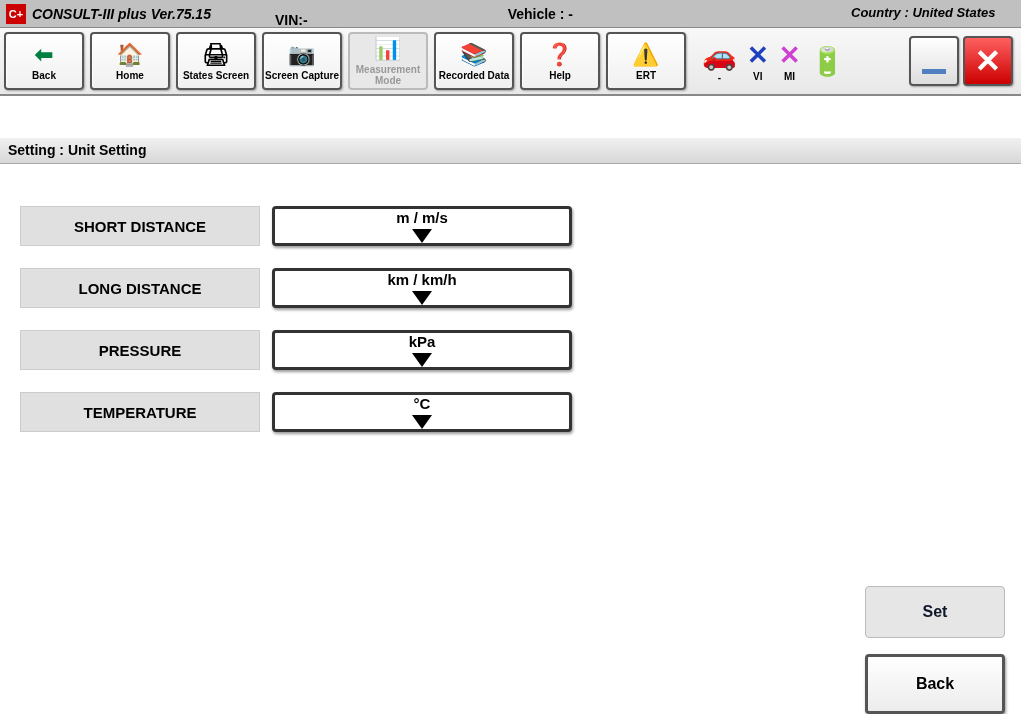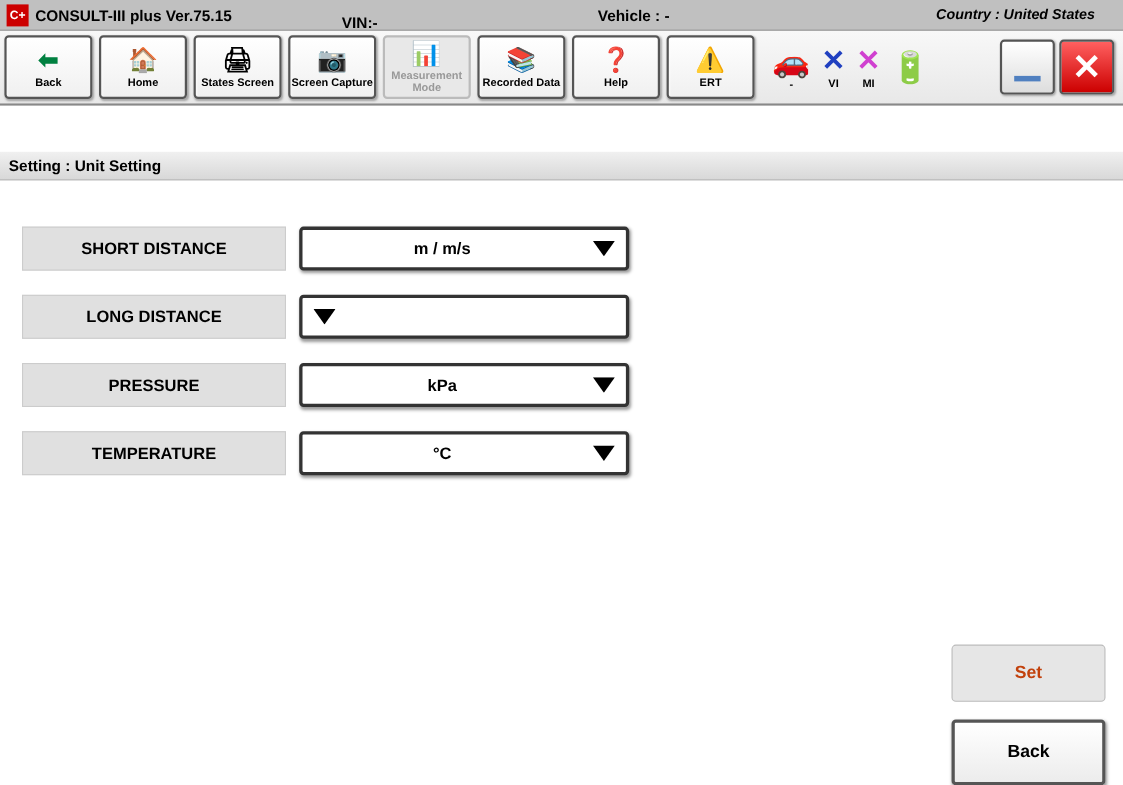--- a/index.html
+++ b/index.html
@@ -21,21 +21,21 @@
       height: 20px;
       background: #cc0000;
       color: #fff;
       font-size: 11px;
       display: flex;
       align-items: center;
       justify-content: center;
       margin: 0 6px;
       font-weight: bold;
     }
-    .app-title { margin-right: 100px; }
+    .app-title { margin-right: 64px; font-style: italic; }
     .vin-label { margin-right: 200px; margin-top: 12px; }
     .vehicle-label { flex: 1; }
     .country-label { width: 170px; line-height: 1.1; font-size: 13px; padding-right: 23px; font-style: italic; }
     
     
     .toolbar {
       display: flex;
       align-items: center;
       height: 68px;
       background: linear-gradient(#f8f8f8, #e8e8e8);
@@ -146,20 +146,21 @@
       width: 300px;
       height: 40px;
       margin-left: 12px;
       border: 3px solid #333;
       border-radius: 4px;
       display: flex;
       align-items: center;
       background: #fff;
       cursor: pointer;
       box-shadow: 1px 2px 3px rgba(0,0,0,0.4);
+      flex-direction: column;
     }
     .dropdown-value {
       flex: 1;
       text-align: center;
       font-size: 15px;
       font-weight: bold;
     }
     .dropdown-arrow {
       width: 40px;
       display: flex;
@@ -183,21 +184,21 @@
       border-radius: 4px;
       display: flex;
       align-items: center;
       justify-content: center;
       font-size: 16px;
       font-weight: bold;
     }
     .set-btn {
       background: #e6e6e6;
       border: 1px solid #bbb;
-      color: #c2410c;
+      color: #0f172a;
       cursor: default;
     }
     .back-btn {
       background: linear-gradient(#ffffff, #ececec);
       border: 3px solid #555;
       color: #000;
       cursor: pointer;
       box-shadow: 1px 2px 3px rgba(0,0,0,0.4);
       height: 60px;
     }
@@ -285,20 +286,21 @@
         <svg viewBox="0 0 20 14">
             <polygon points="0,0 20,0 10,14" fill="#000"></polygon>
           </svg>
       </span>
     </div>
   </div>
 
   <div class="setting-row">
     <div class="setting-label">LONG DISTANCE</div>
     <div class="setting-dropdown">
+      <span class="dropdown-value">km   / km/h</span>
       <span class="dropdown-arrow">
         <svg viewBox="0 0 20 14">
             <polygon points="0,0 20,0 10,14" fill="#000"></polygon>
           </svg>
       </span>
     </div>
   </div>
 
   <div class="setting-row">
     <div class="setting-label">PRESSURE</div>

